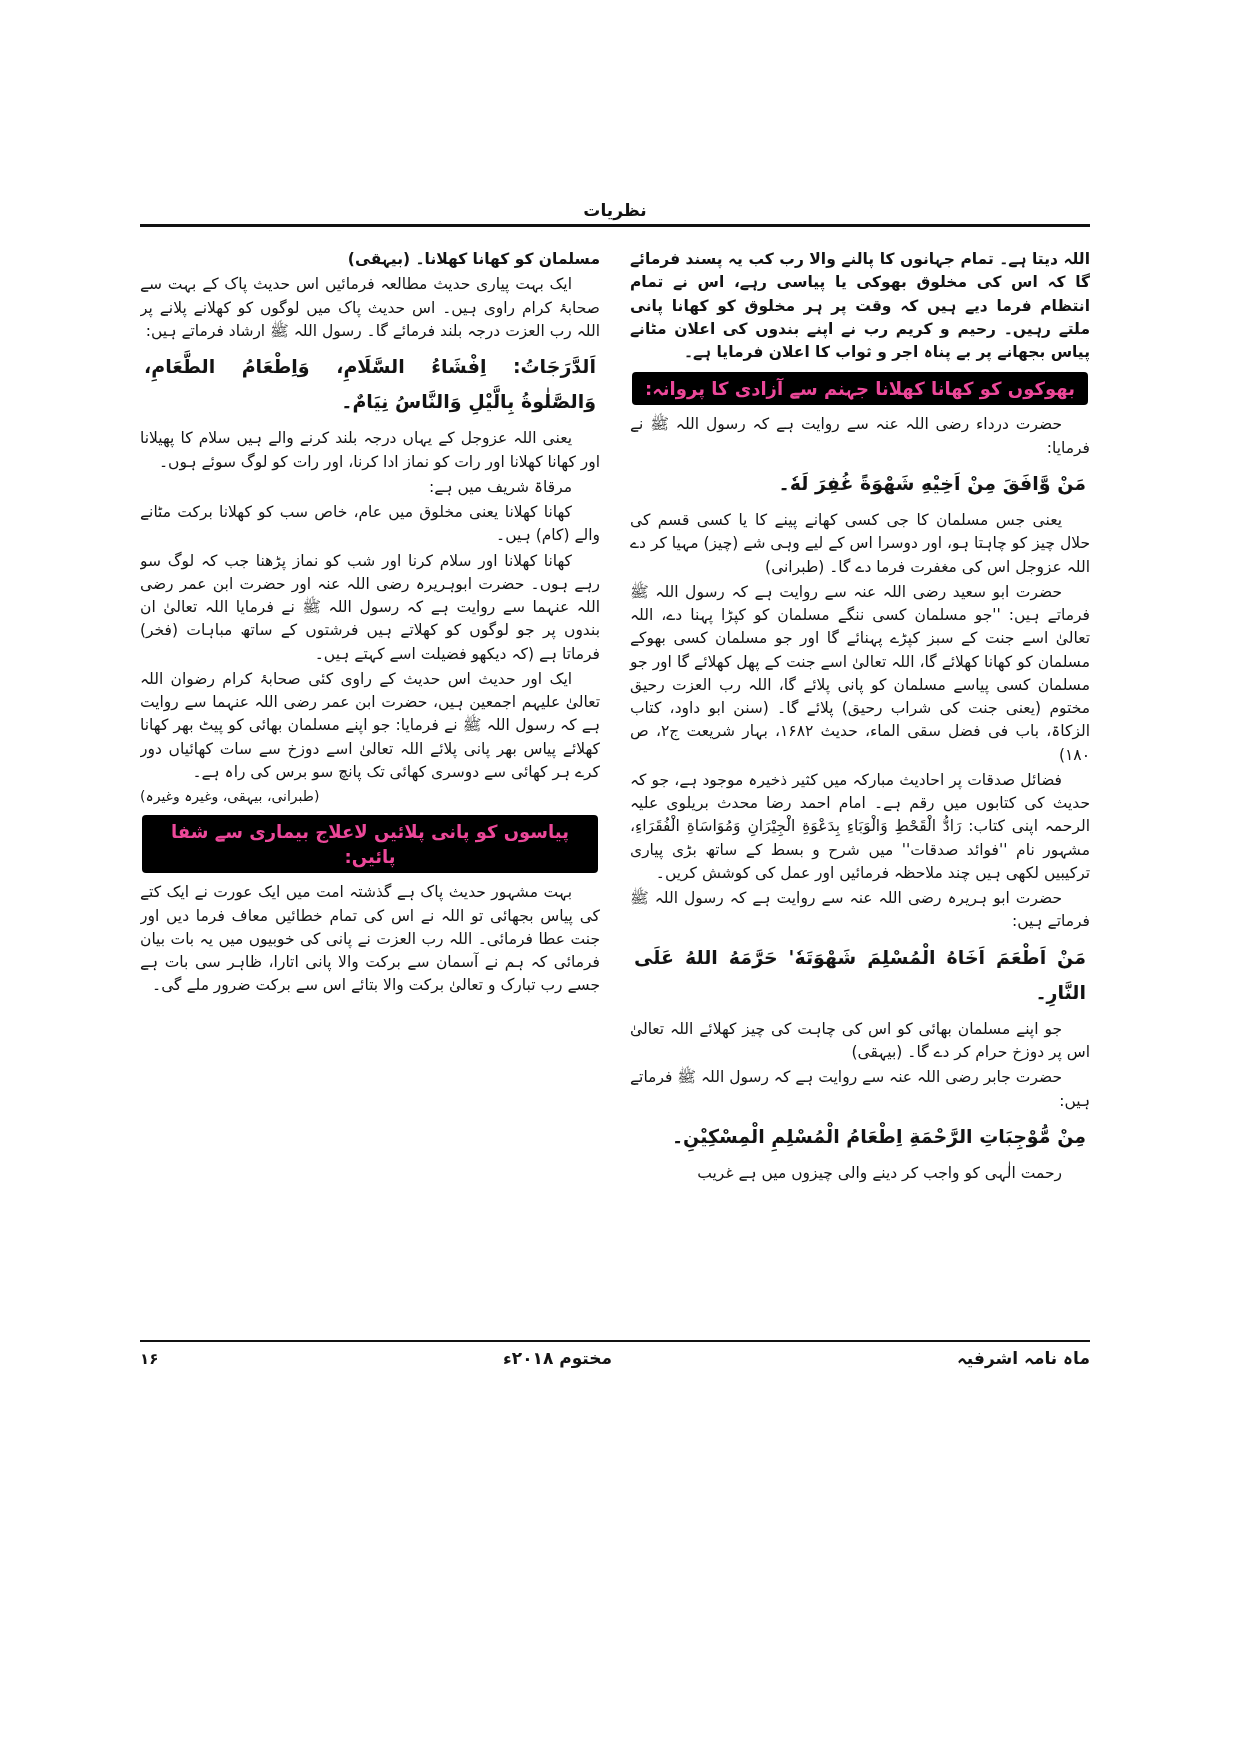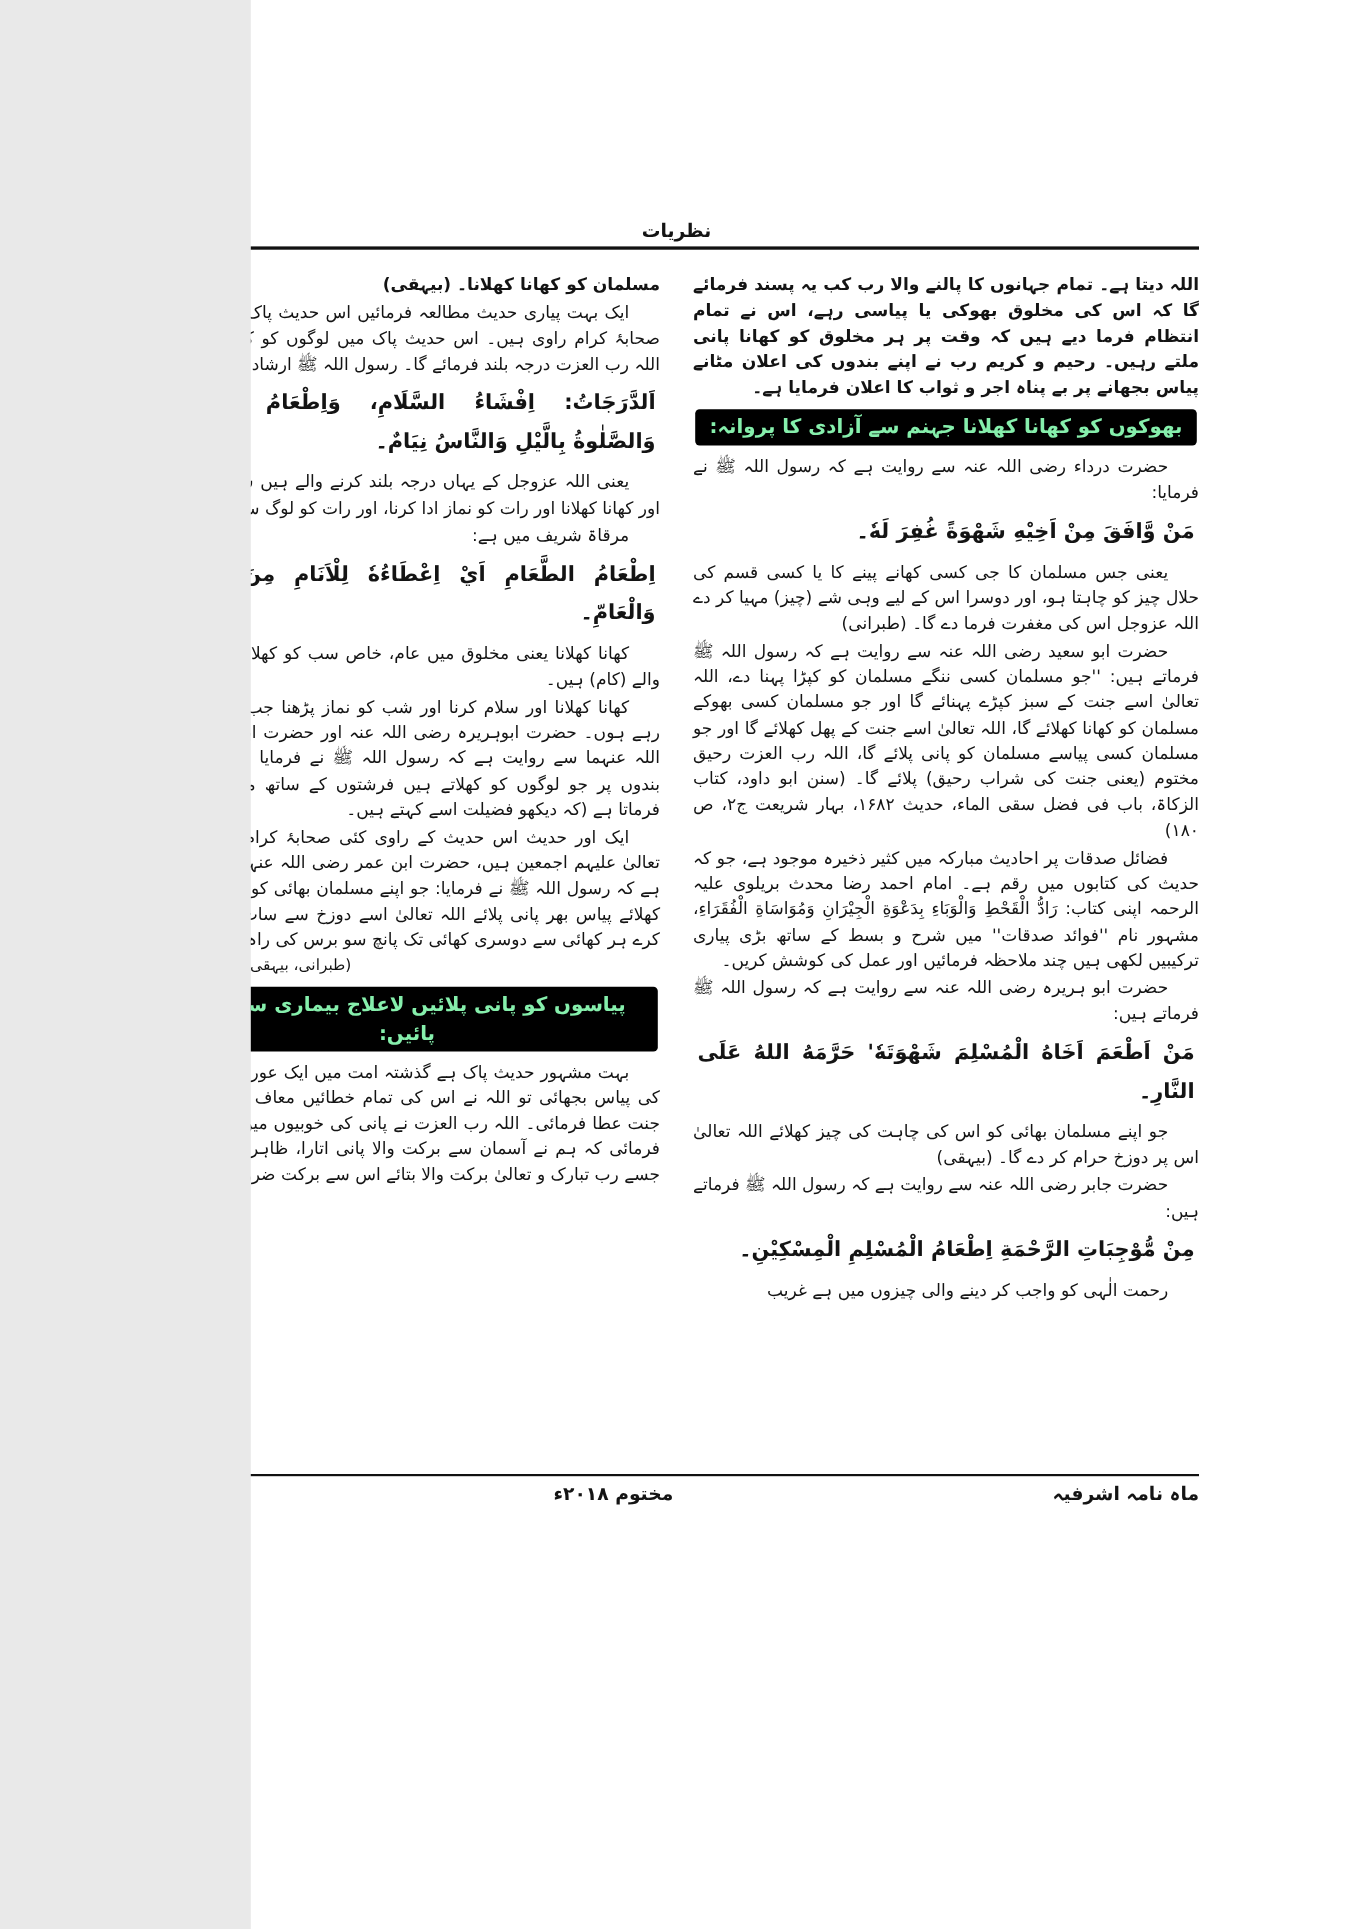--- a/index.html
+++ b/index.html
@@ -3,21 +3,21 @@
 <meta charset="utf-8">
 <style>
   html,body{margin:0;padding:0;}
   body{
     width:1240px;height:1754px;
     background:#e9e9e9;
     font-family:"DejaVu Sans",sans-serif;
   }
   .page{
     position:relative;
-    width:1012px;height:1754px;
+    width:1240px;height:1754px;
     background:#ffffff;
     color:#141414;
     overflow:hidden;
   }
   .masthead{
     position:absolute;
     top:200px;right:150px;
     width:950px;
     text-align:center;
   }
@@ -53,21 +53,21 @@
   p.arabic{
     margin:6px 4px 8px 4px;
     font-size:19px;
     font-weight:bold;
     line-height:1.85;
     text-align:justify;
     text-indent:0;
   }
   h2.inverted{
     background:#000;
-    color:#86efac;
+    color:#ec4899;
     font-size:18px;
     font-weight:bold;
     text-align:center;
     margin:8px 2px;
     padding:4px 10px;
     border-radius:4px;
     line-height:1.4;
   }
   p.reference{
     margin:0 0 4px 0;
@@ -122,21 +122,20 @@
       <p class="arabic">مِنْ مُّوْجِبَاتِ الرَّحْمَةِ اِطْعَامُ الْمُسْلِمِ الْمِسْكِيْنِ۔</p>
       <p class="body">رحمت الٰہی کو واجب کر دینے والی چیزوں میں ہے غریب</p>
     </section>
 
     <section class="col col-left">
       <p class="body noindent">مسلمان کو کھانا کھلانا۔ (بیہقی)</p>
       <p class="body">ایک بہت پیاری حدیث مطالعہ فرمائیں اس حدیث پاک کے بہت سے صحابۂ کرام راوی ہیں۔ اس حدیث پاک میں لوگوں کو کھلانے پلانے پر اللہ رب العزت درجہ بلند فرمائے گا۔ رسول اللہ ﷺ ارشاد فرماتے ہیں:</p>
       <p class="arabic">اَلدَّرَجَاتُ: اِفْشَاءُ السَّلَامِ، وَاِطْعَامُ الطَّعَامِ، وَالصَّلٰوةُ بِالَّيْلِ وَالنَّاسُ نِيَامٌ۔</p>
       <p class="body">یعنی اللہ عزوجل کے یہاں درجہ بلند کرنے والے ہیں سلام کا پھیلانا اور کھانا کھلانا اور رات کو نماز ادا کرنا، اور رات کو لوگ سوئے ہوں۔</p>
       <p class="body">مرقاۃ شریف میں ہے:</p>
-      <p class="arabic">اِطْعَامُ الطَّعَامِ اَيْ اِعْطَاءُهٗ لِلْاَنَامِ مِنَ الْخَاصِّ وَالْعَامِّ۔</p>
       <p class="body">کھانا کھلانا یعنی مخلوق میں عام، خاص سب کو کھلانا برکت مٹانے والے (کام) ہیں۔</p>
       <p class="body">کھانا کھلانا اور سلام کرنا اور شب کو نماز پڑھنا جب کہ لوگ سو رہے ہوں۔ حضرت ابوہریرہ رضی اللہ عنہ اور حضرت ابن عمر رضی اللہ عنہما سے روایت ہے کہ رسول اللہ ﷺ نے فرمایا اللہ تعالیٰ ان بندوں پر جو لوگوں کو کھلاتے ہیں فرشتوں کے ساتھ مباہات (فخر) فرماتا ہے (کہ دیکھو فضیلت اسے کہتے ہیں۔</p>
       <p class="body">ایک اور حدیث اس حدیث کے راوی کئی صحابۂ کرام رضوان اللہ تعالیٰ علیہم اجمعین ہیں، حضرت ابن عمر رضی اللہ عنہما سے روایت ہے کہ رسول اللہ ﷺ نے فرمایا: جو اپنے مسلمان بھائی کو پیٹ بھر کھانا کھلائے پیاس بھر پانی پلائے اللہ تعالیٰ اسے دوزخ سے سات کھائیاں دور کرے ہر کھائی سے دوسری کھائی تک پانچ سو برس کی راہ ہے۔</p>
       <p class="reference">(طبرانی، بیہقی، وغیرہ وغیرہ)</p>
       <h2 class="inverted">پیاسوں کو پانی پلائیں لاعلاج بیماری سے شفا پائیں:</h2>
       <p class="body">بہت مشہور حدیث پاک ہے گذشتہ امت میں ایک عورت نے ایک کتے کی پیاس بجھائی تو اللہ نے اس کی تمام خطائیں معاف فرما دیں اور جنت عطا فرمائی۔ اللہ رب العزت نے پانی کی خوبیوں میں یہ بات بیان فرمائی کہ ہم نے آسمان سے برکت والا پانی اتارا، ظاہر سی بات ہے جسے رب تبارک و تعالیٰ برکت والا بتائے اس سے برکت ضرور ملے گی۔</p>
     </section>
 
   </div>
 

